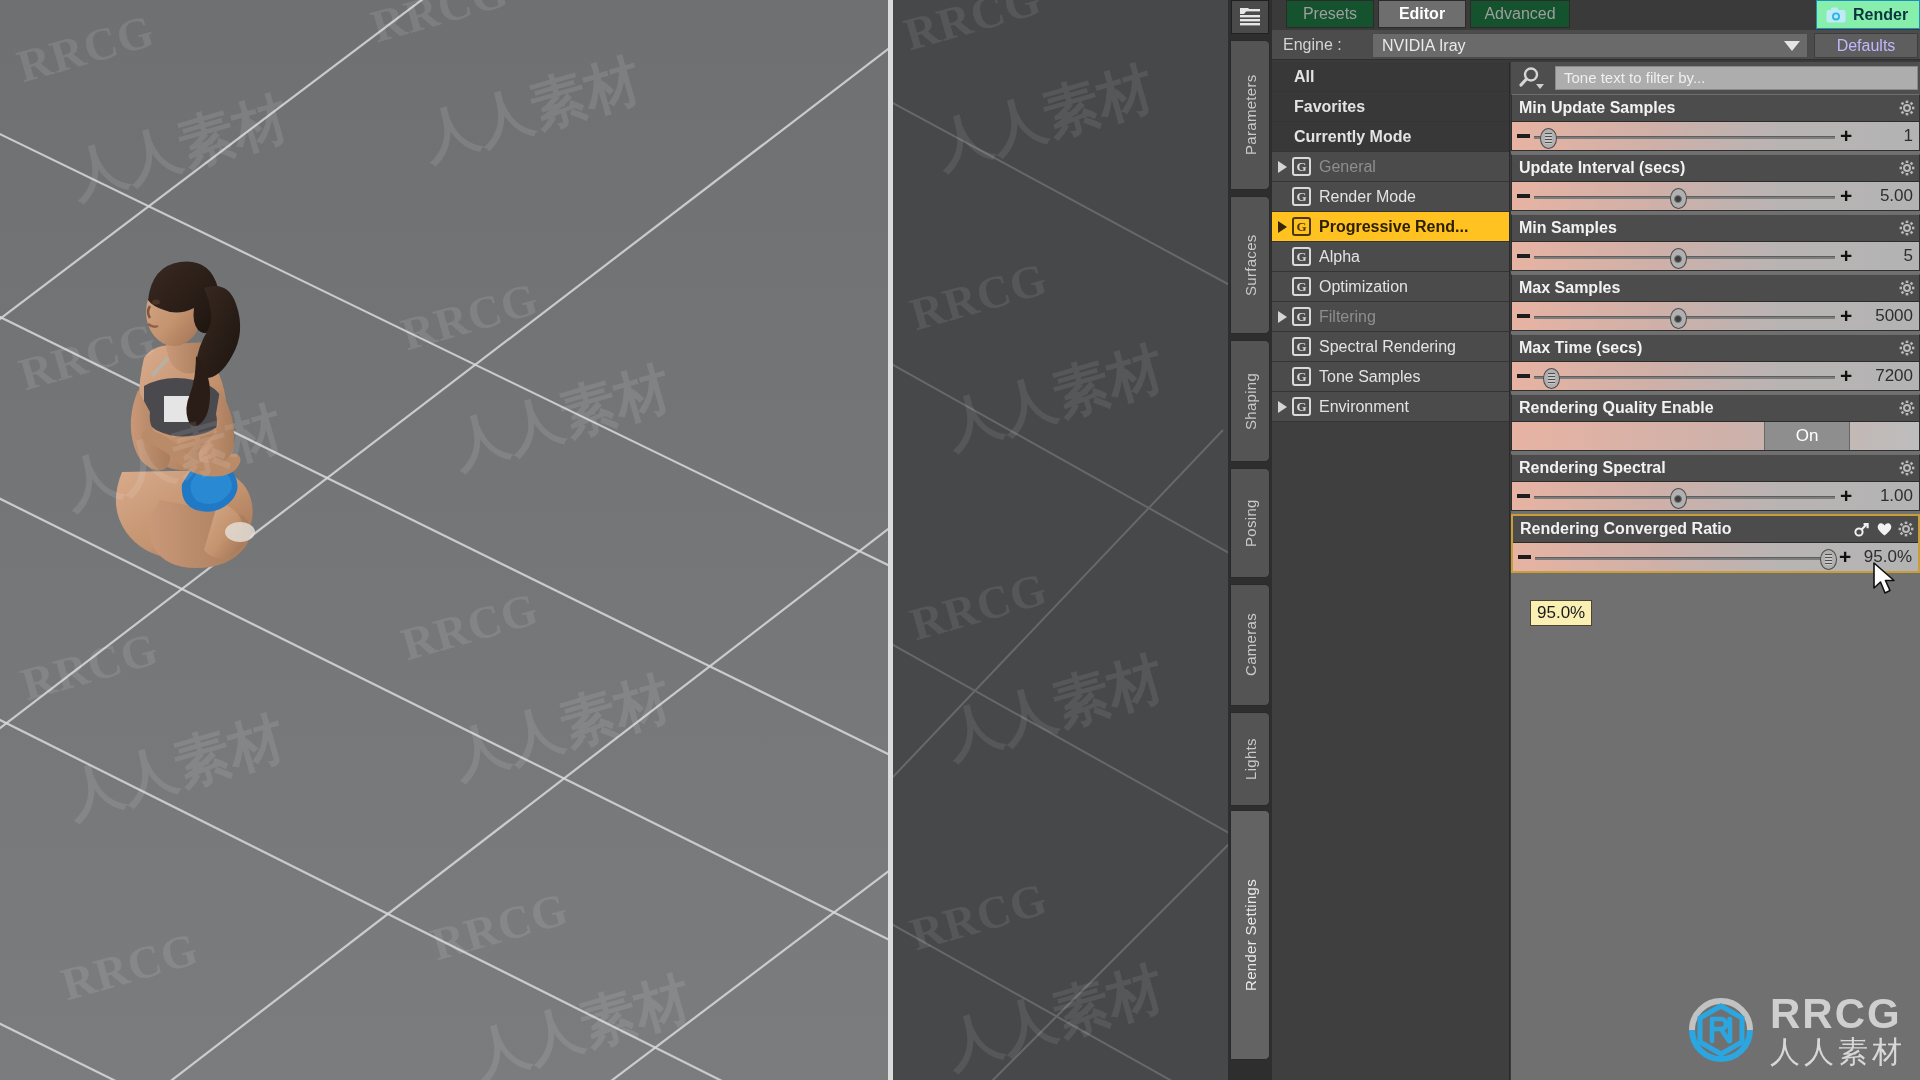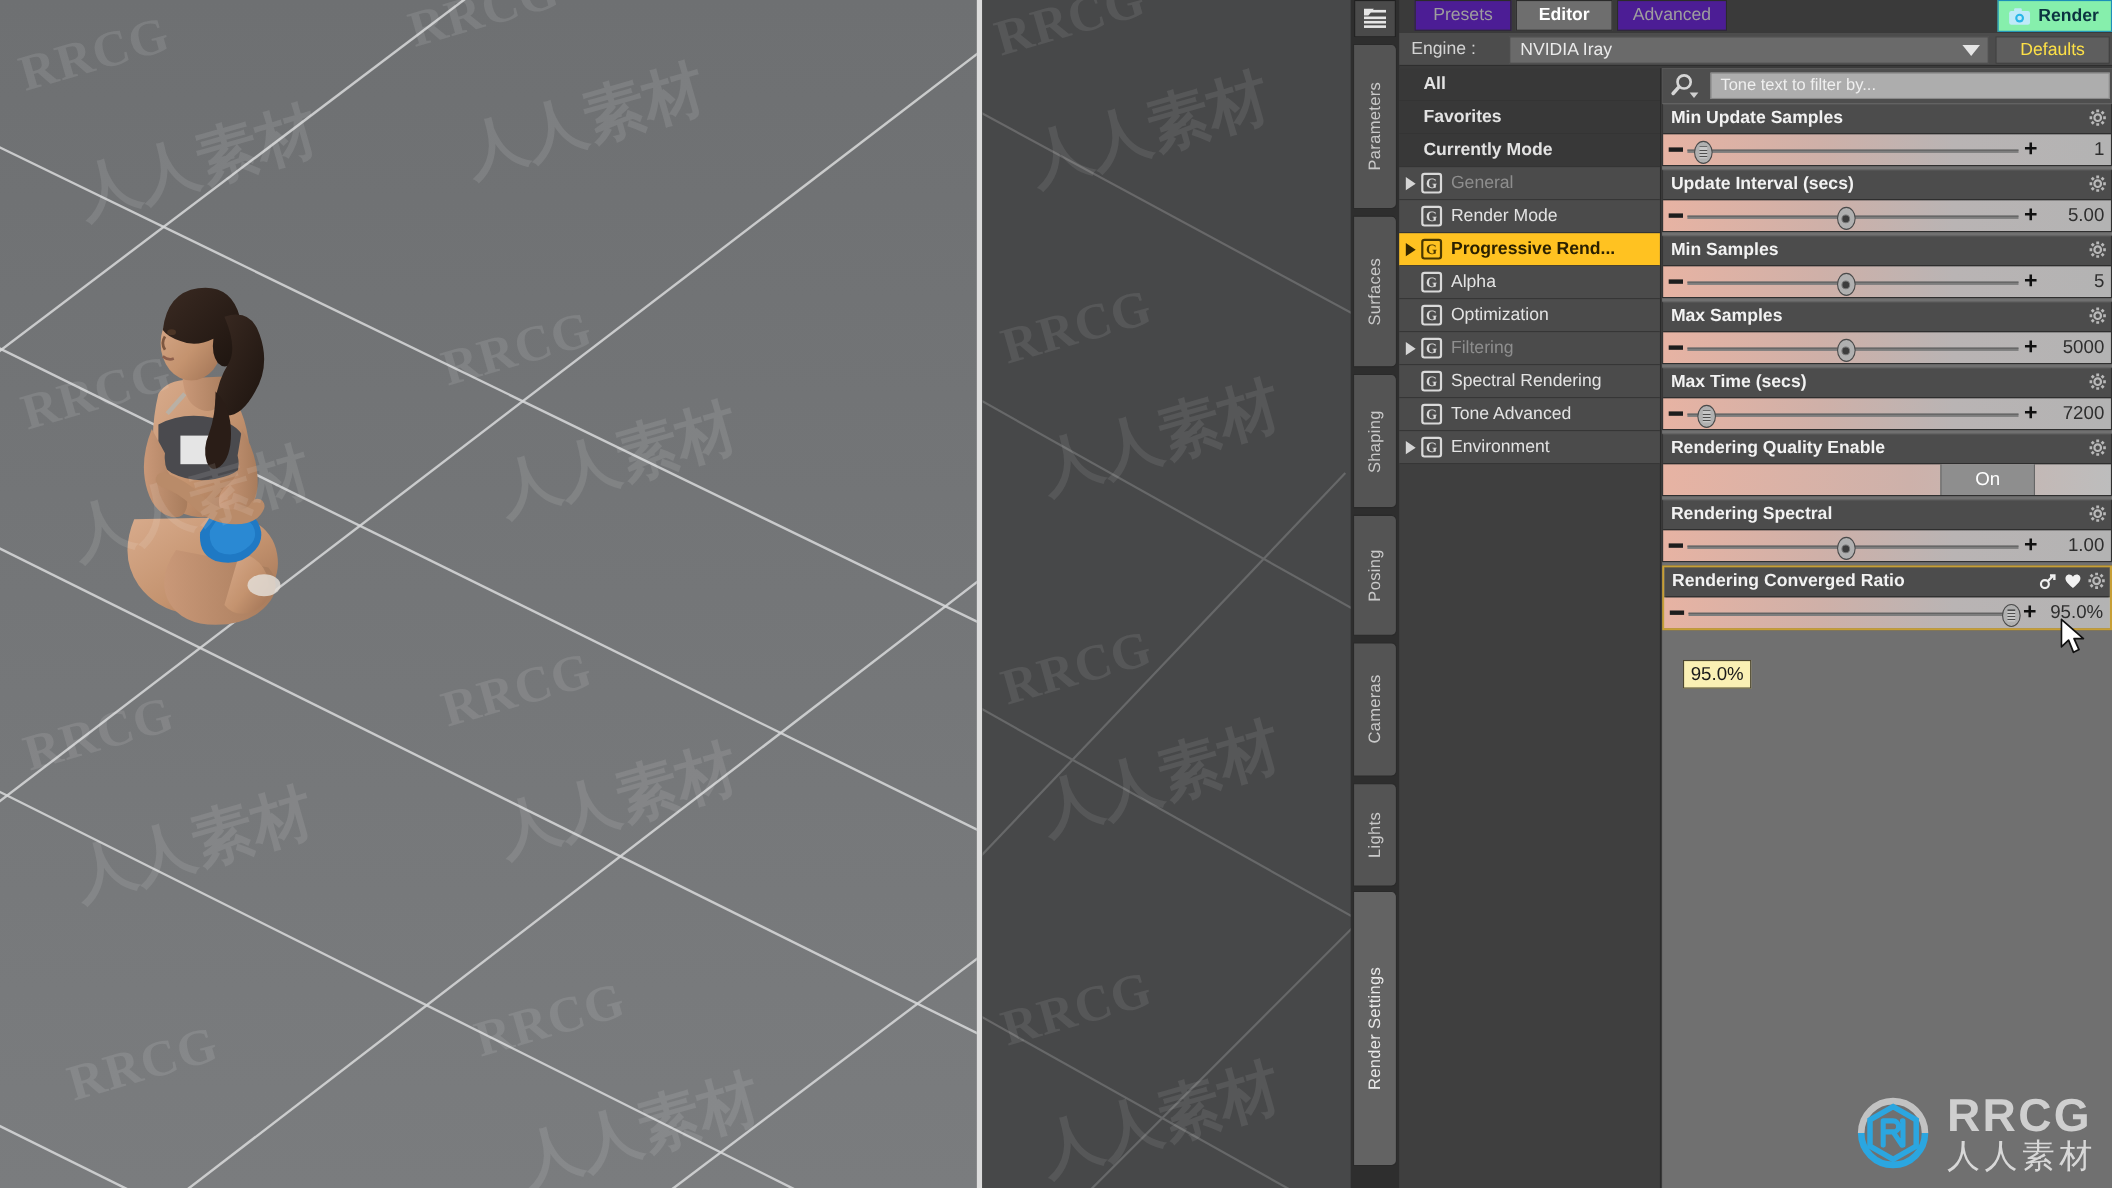--- a/index.html
+++ b/index.html
@@ -46,41 +46,41 @@
           background:#545454; color:#c9c9c9; font-size:15px;
           border:1px solid #2a2a2a; border-radius:5px 0 0 5px;
           writing-mode:vertical-rl; text-orientation:mixed; transform:rotate(180deg);
           display:flex; align-items:center; justify-content:center;
           letter-spacing:0.3px; }
   .vtab.sel { background:#636363; color:#e8e8e8; }
 
   
   .htabs { position:absolute; left:44px; top:0; right:0; height:30px;
            background:#3a3a3a; }
-  .htab { position:absolute; top:0px; height:28px; background:#4c1d95;
+  .htab { position:absolute; top:0px; height:28px; background:#14532d;
           border:1px solid #2b2b2b; color:#9e9e9e; font-size:16px;
           display:flex; align-items:center; justify-content:center; }
   .htab.sel { background:#6e6e6e; color:#ffffff; font-weight:bold; }
   .render-btn { position:absolute; right:0px; top:0px; width:104px; height:29px;
                 background:#86efac; color:#0c3340; font-size:16px; font-weight:bold;
                 display:flex; align-items:center; gap:7px; padding-left:9px;
                 border:1px solid #1c8fb8; }
 
   
   .engine-row { position:absolute; left:44px; top:30px; right:0; height:30px;
                 background:#4c4c4c; border-bottom:1px solid #2e2e2e; }
   .engine-label { position:absolute; left:11px; top:6px; color:#d4d4d4; font-size:16px; }
   .engine-combo { position:absolute; left:100px; top:3px; right:112px; height:25px;
                   background:#6a6a6a; border:1px solid #4a4a4a; }
   .engine-combo .val { position:absolute; left:9px; top:3px; color:#eaeaea; font-size:16px; }
   .engine-combo .arr { position:absolute; right:7px; top:7px;
                        border-left:8px solid transparent; border-right:8px solid transparent;
                        border-top:10px solid #e5e5e5; }
   .defaults-btn { position:absolute; right:2px; top:3px; width:104px; height:25px;
-                  background:#5e5e5e; border:1px solid #3d3d3d; color:#fde047;
+                  background:#5e5e5e; border:1px solid #3d3d3d; color:#c4b5fd;
                   font-size:16px; display:flex; align-items:center; justify-content:center; }
 
   
   .tree { position:absolute; left:44px; top:62px; width:238px; bottom:0;
           background:#3f3f3f; border-right:1px solid #2a2a2a; }
   .tree-row { position:relative; height:30px; display:flex; align-items:center;
               border-bottom:1px solid #353535; color:#e3e3e3; font-size:16px;text-align:right; }
   .tree-row.plain { background:#383838; padding-left:22px; font-weight:bold; }
   .tree-row.node  { background:#4b4b4b; }
   .tree-row.sel   { background:#ffc221; color:#2b2000; font-weight:bold; }
@@ -382,21 +382,21 @@
             <span>Filtering</span>
           </div>
           <div class="tree-row node">
             <div class="tw"></div>
             <div class="gbox">G</div>
             <span>Spectral Rendering</span>
           </div>
           <div class="tree-row node">
             <div class="tw"></div>
             <div class="gbox">G</div>
-            <span>Tone Advanced</span>
+            <span>Tone Samples</span>
           </div>
           <div class="tree-row node">
             <div class="tw">
               <div class="tri"></div>
             </div>
             <div class="gbox">G</div>
             <span>Environment</span>
           </div>
         </div>
     </div>

